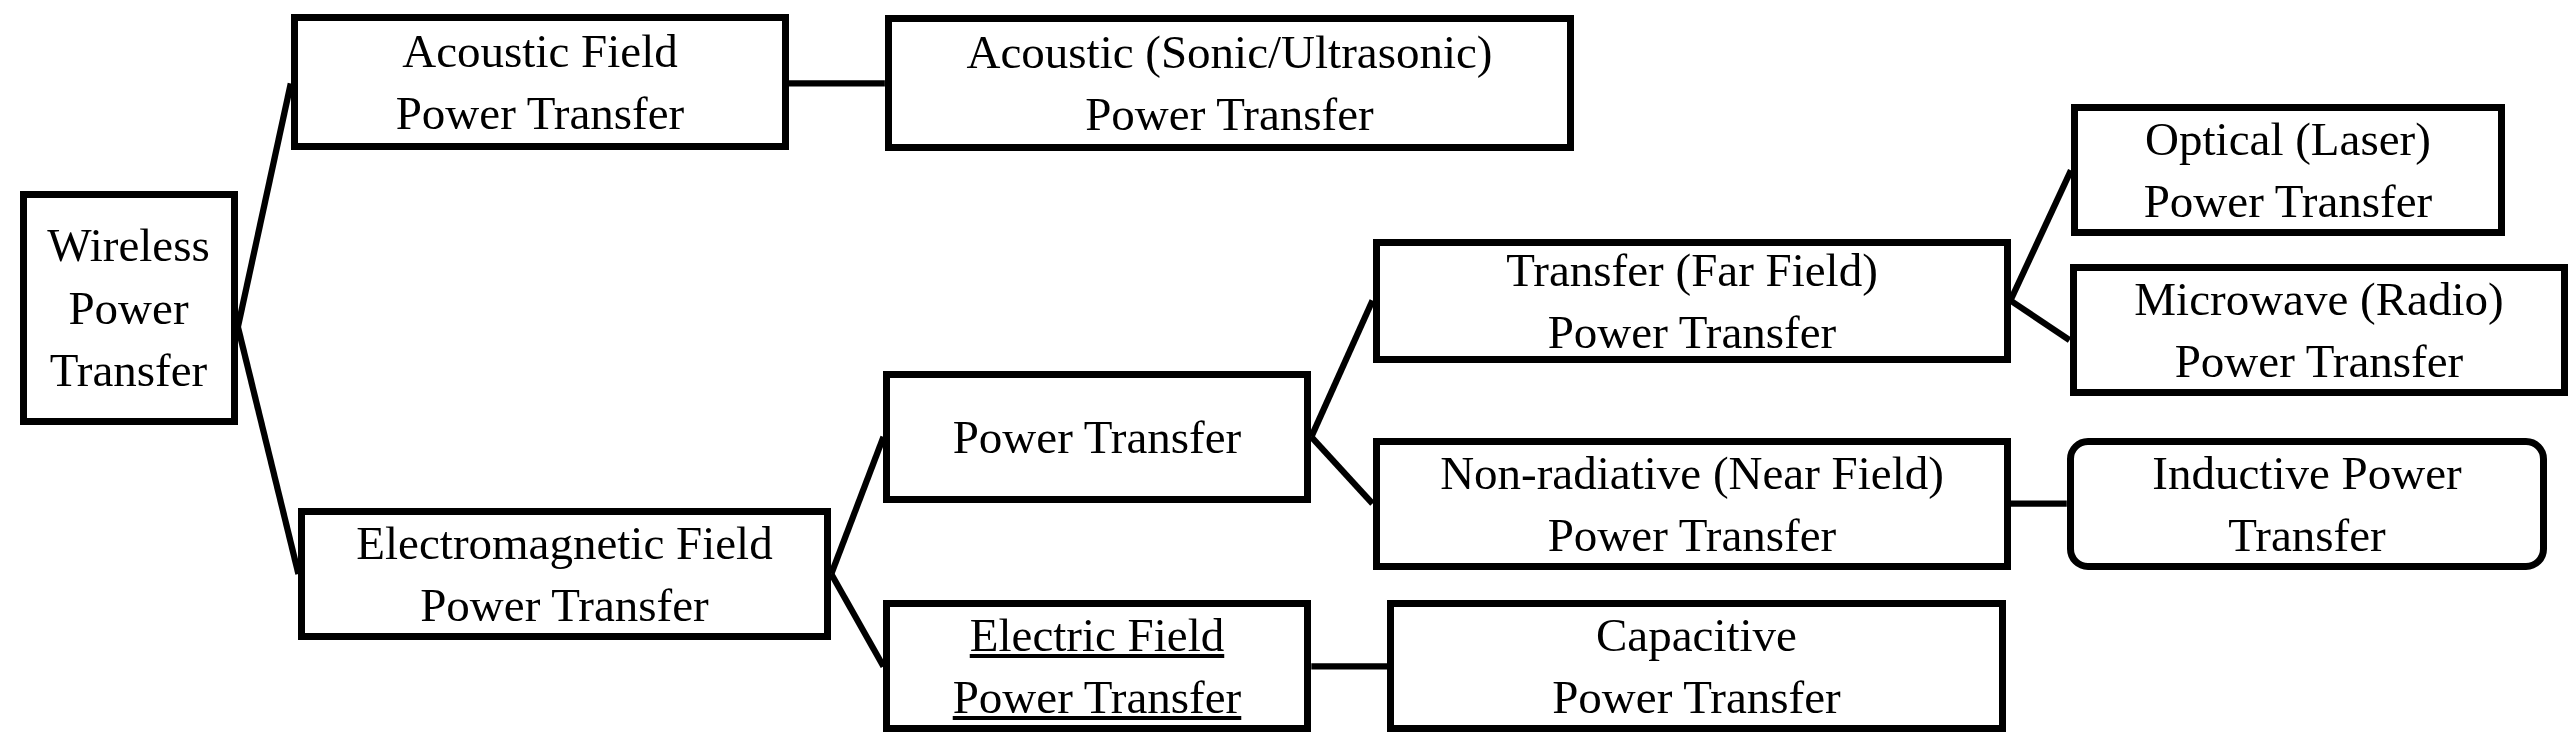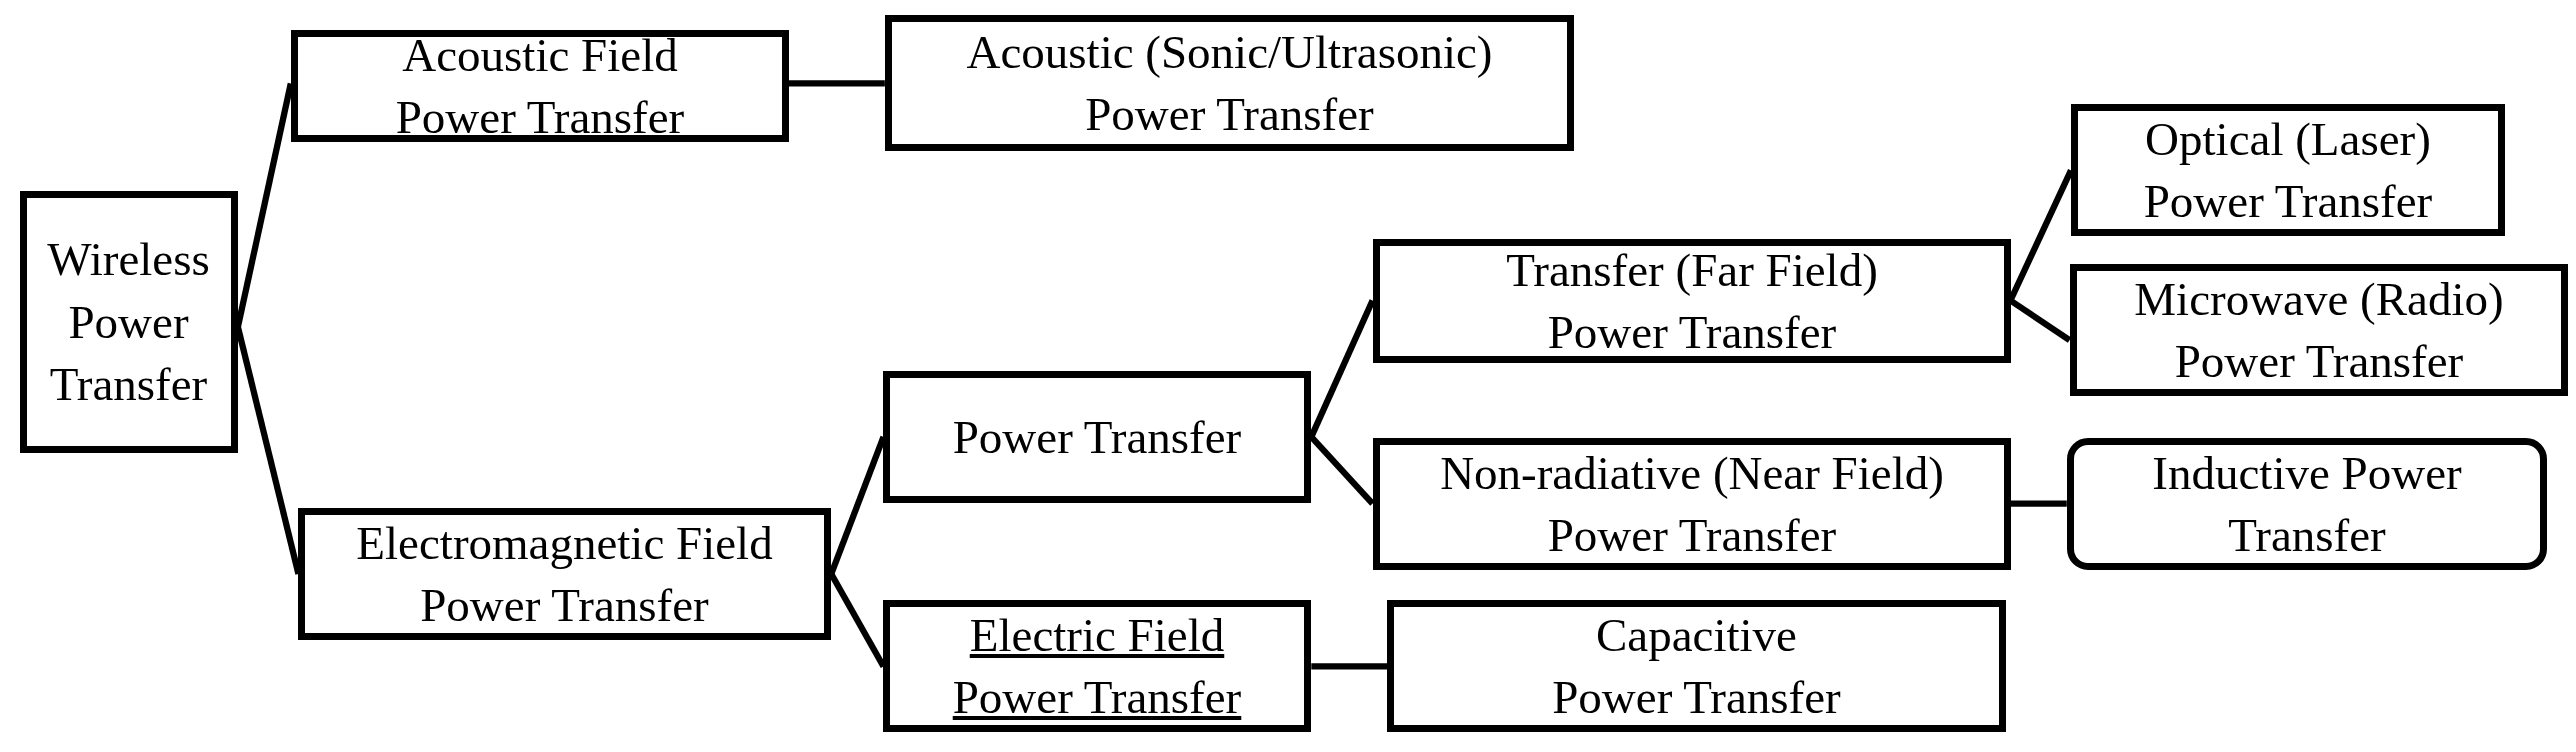--- a/index.html
+++ b/index.html
@@ -49,27 +49,27 @@
     <line x1="1195" y1="825" x2="1270" y2="628"></line>
     <line x1="1195" y1="825" x2="1270" y2="958"></line>
     <line x1="1885" y1="628" x2="1973" y2="432"></line>
     <line x1="1885" y1="628" x2="1973" y2="724"></line>
     <line x1="2890" y1="432" x2="2977" y2="245"></line>
     <line x1="2890" y1="432" x2="2975" y2="489"></line>
     <line x1="2890" y1="724" x2="2971" y2="724"></line>
     <line x1="1885" y1="958" x2="1994" y2="958"></line>
   </svg>
 
-  <div class="node" style="left:19.5px; top:191px; width:218px; height:262px;text-align:right;">
+  <div class="node" style="left:19.5px; top:191px; width:218px; height:234px;text-align:right;">
     <span class="ln">Wireless</span>
     <span class="ln">Power</span>
     <span class="ln">Transfer</span>
   </div>
 
-  <div class="node" style="left:291px; top:30px; width:498px; height:112px;">
+  <div class="node" style="left:291px; top:14px; width:498px; height:136px;">
     <span class="ln">Acoustic Field</span>
     <span class="ln">Power Transfer</span>
   </div>
 
   <div class="node" style="left:885px; top:15.3px; width:689px; height:136px;">
     <span class="ln">Acoustic (Sonic/Ultrasonic)</span>
     <span class="ln">Power Transfer</span>
   </div>
 
   <div class="node" style="left:298px; top:508px; width:533px; height:132px;">

